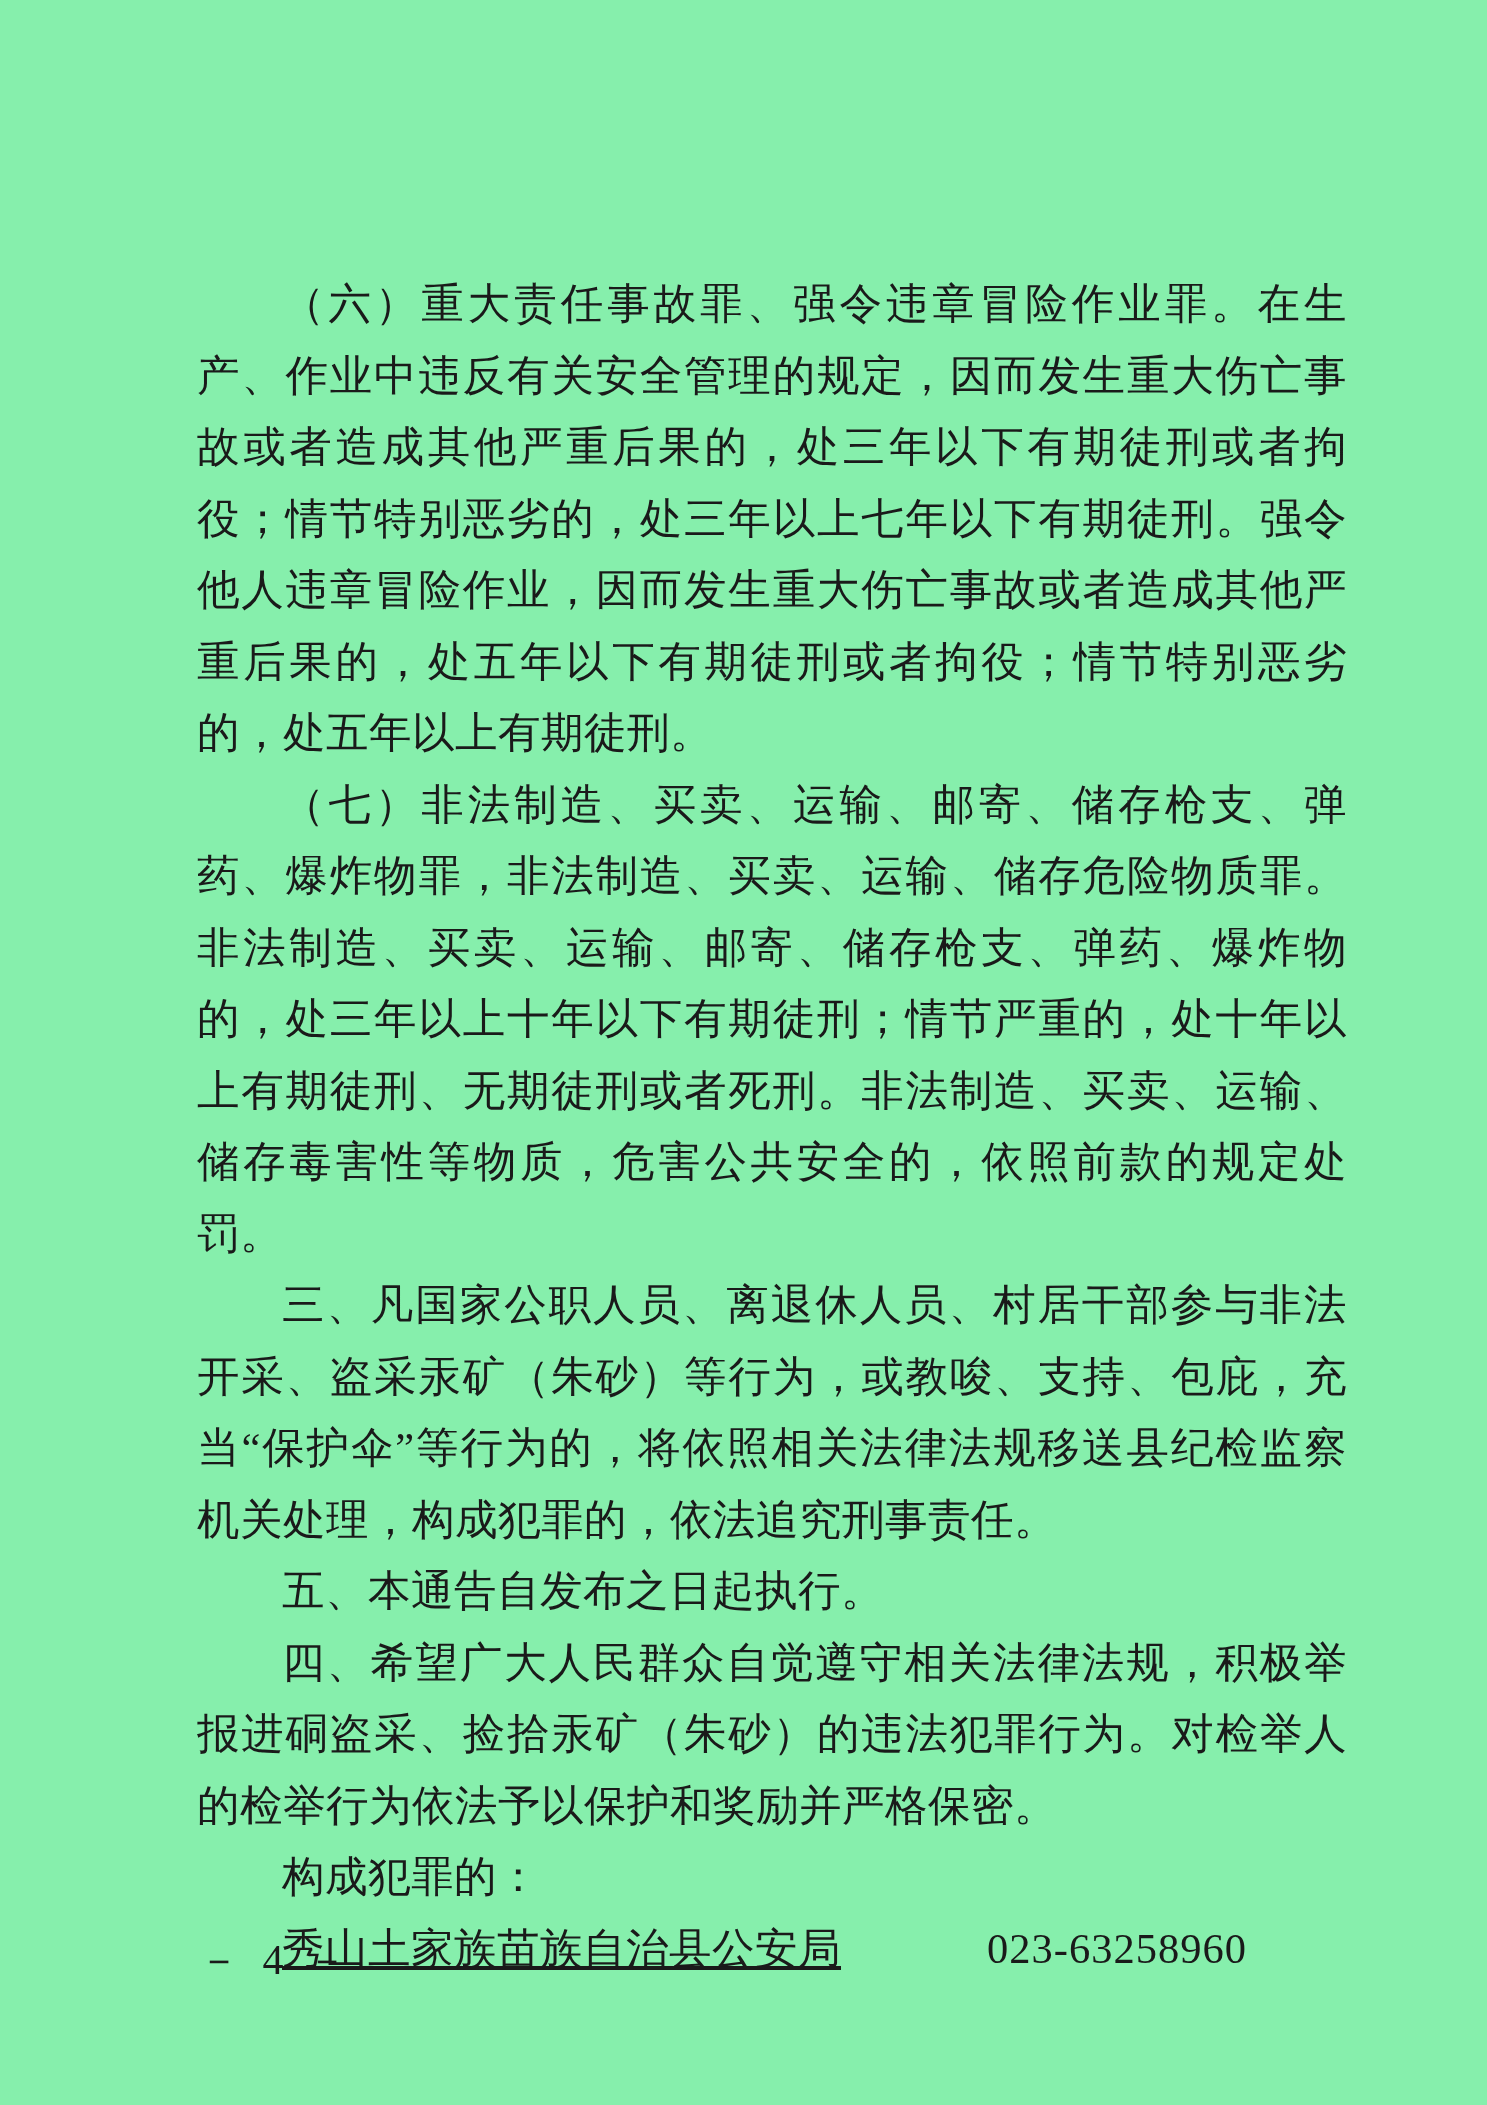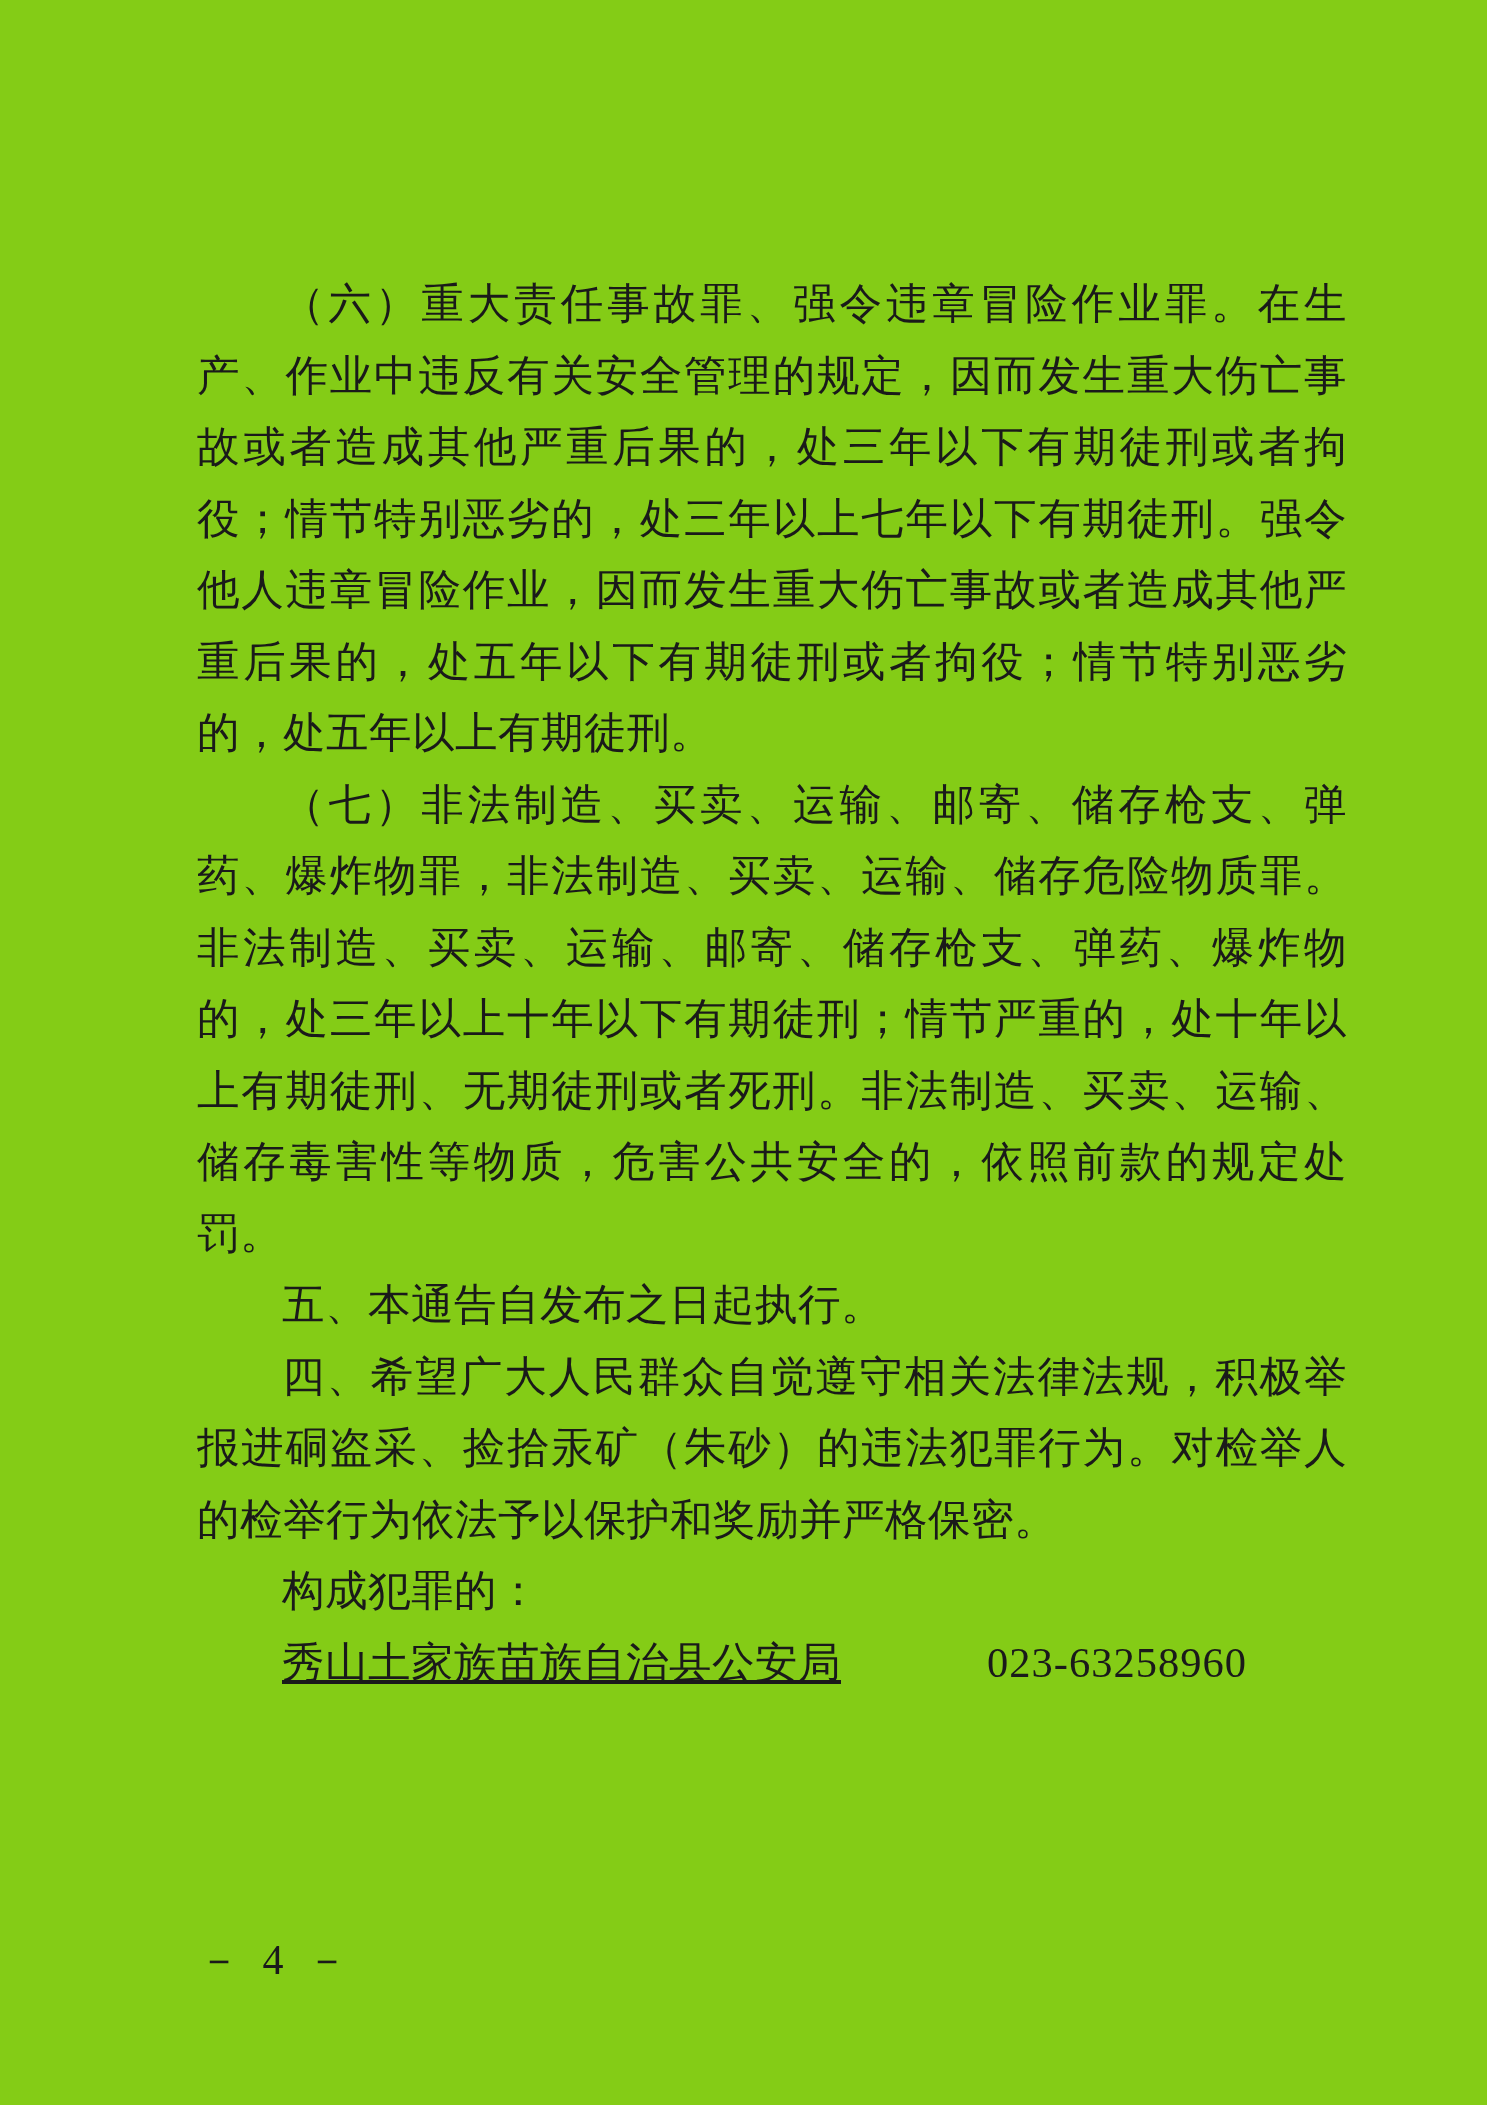--- a/index.html
+++ b/index.html
@@ -5,21 +5,21 @@
   html, body {
     margin: 0;
     padding: 0;
     background: #e8e8e8;
   }
   .page {
     position: relative;
     width: 1487px;
     height: 2105px;
     margin: 0 auto;
-    background: #84cc16;
+    background: #86efac;
     font-family: "Liberation Serif", "DejaVu Serif", serif;
     color: #1a1a1a;
     overflow: hidden;
   }
   .content {
     position: absolute;
     left: 197px;
     top: 268px;
     width: 1150px;
     font-size: 42.5px;
@@ -56,20 +56,21 @@
     color: #1a1a1a;
   }
 </style>
 </head>
 <body>
 
 <div class="page">
   <div class="content">
     <p class="para">（六）重大责任事故罪、强令违章冒险作业罪。在生产、作业中违反有关安全管理的规定，因而发生重大伤亡事故或者造成其他严重后果的，处三年以下有期徒刑或者拘役；情节特别恶劣的，处三年以上七年以下有期徒刑。强令他人违章冒险作业，因而发生重大伤亡事故或者造成其他严重后果的，处五年以下有期徒刑或者拘役；情节特别恶劣的，处五年以上有期徒刑。</p>
     <p class="para">（七）非法制造、买卖、运输、邮寄、储存枪支、弹药、爆炸物罪，非法制造、买卖、运输、储存危险物质罪。非法制造、买卖、运输、邮寄、储存枪支、弹药、爆炸物的，处三年以上十年以下有期徒刑；情节严重的，处十年以上有期徒刑、无期徒刑或者死刑。非法制造、买卖、运输、储存毒害性等物质，危害公共安全的，依照前款的规定处罚。</p>
+    <p class="para">三、凡国家公职人员、离退休人员、村居干部参与非法开采、盗采汞矿（朱砂）等行为，或教唆、支持、包庇，充当“保护伞”等行为的，将依照相关法律法规移送县纪检监察机关处理，构成犯罪的，依法追究刑事责任。</p>
     <p class="para">五、本通告自发布之日起执行。</p>
     <p class="para">四、希望广大人民群众自觉遵守相关法律法规，积极举报进硐盗采、捡拾汞矿（朱砂）的违法犯罪行为。对检举人的检举行为依法予以保护和奖励并严格保密。</p>
     <p class="para">构成犯罪的：</p>
     <div class="hotline-row">
       <span class="hotline-org">秀山土家族苗族自治县公安局</span>
       <span class="hotline-phone">023-63258960</span>
     </div>
   </div>
   <div class="page-number">－ 4 －</div>
 </div>

